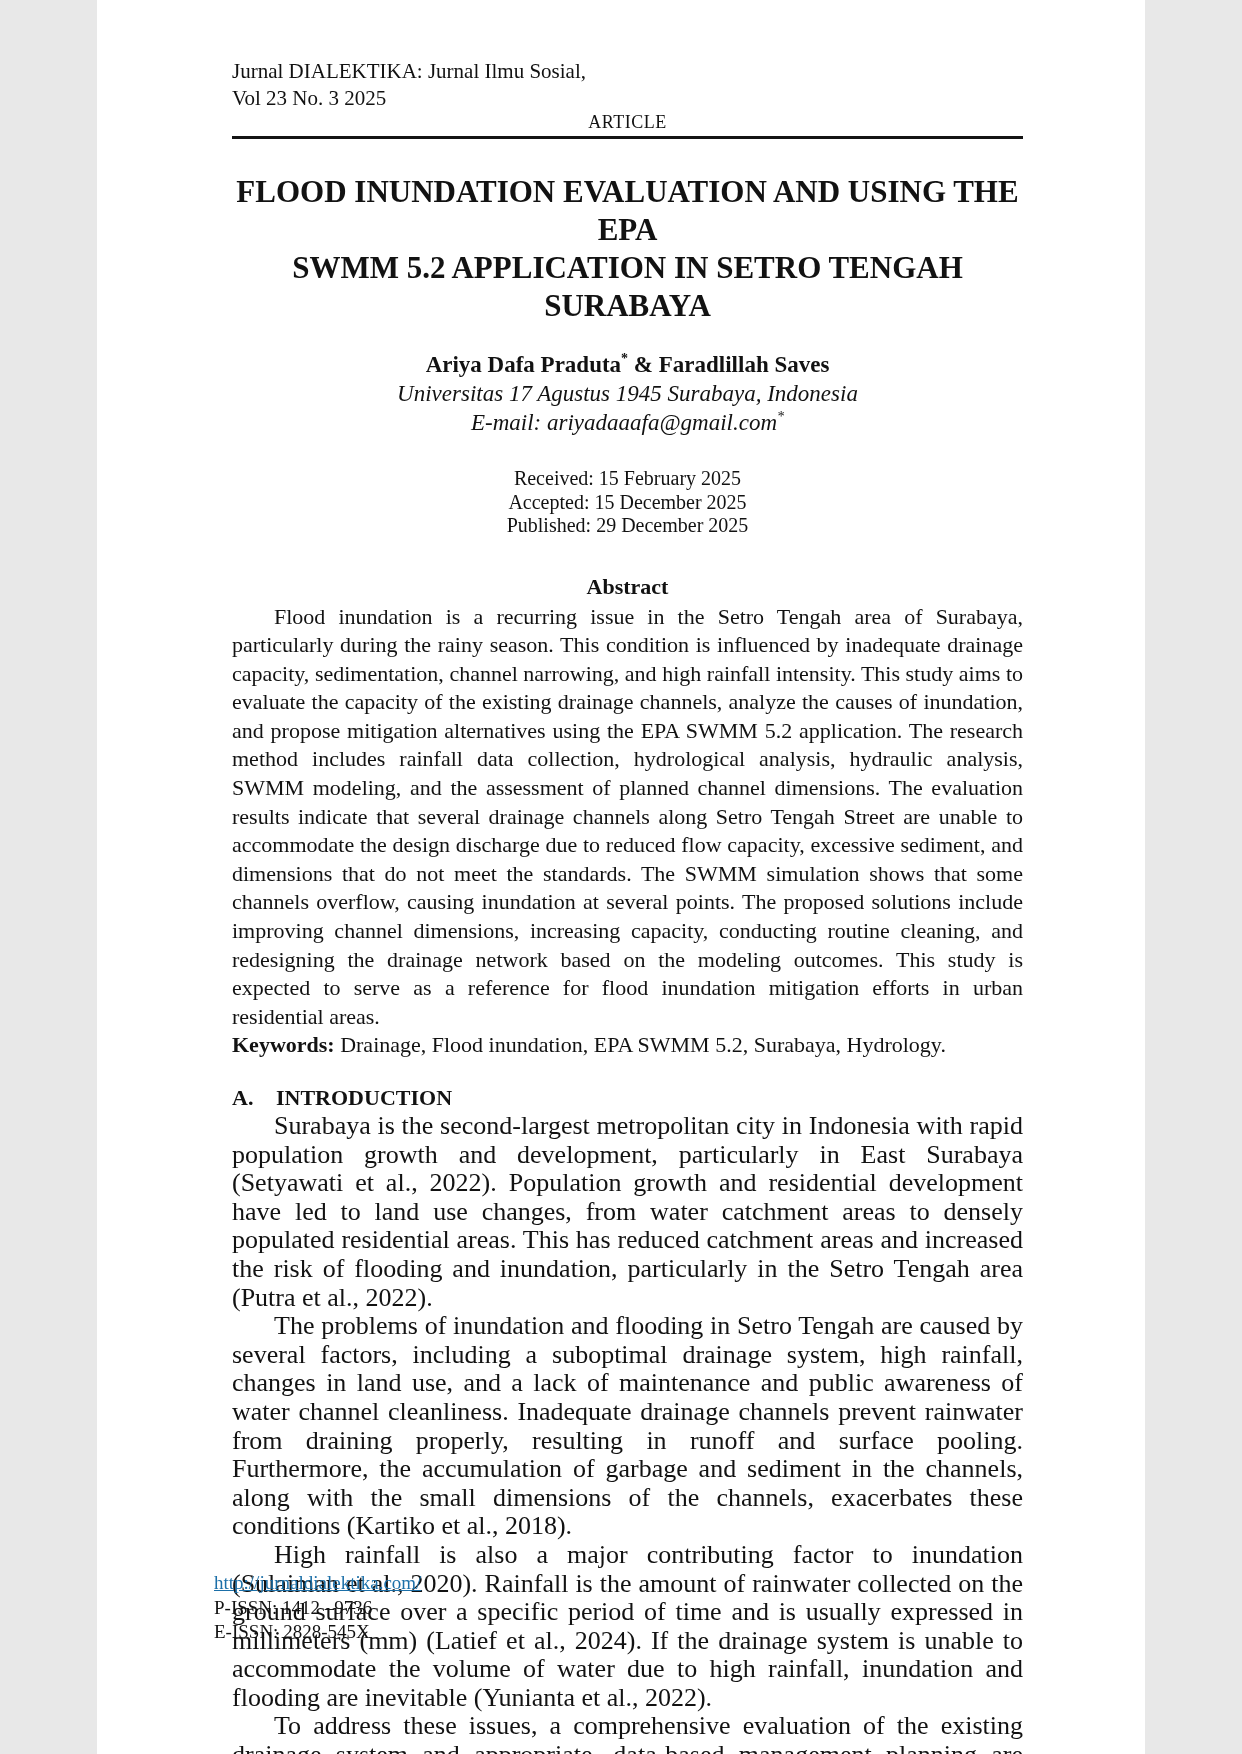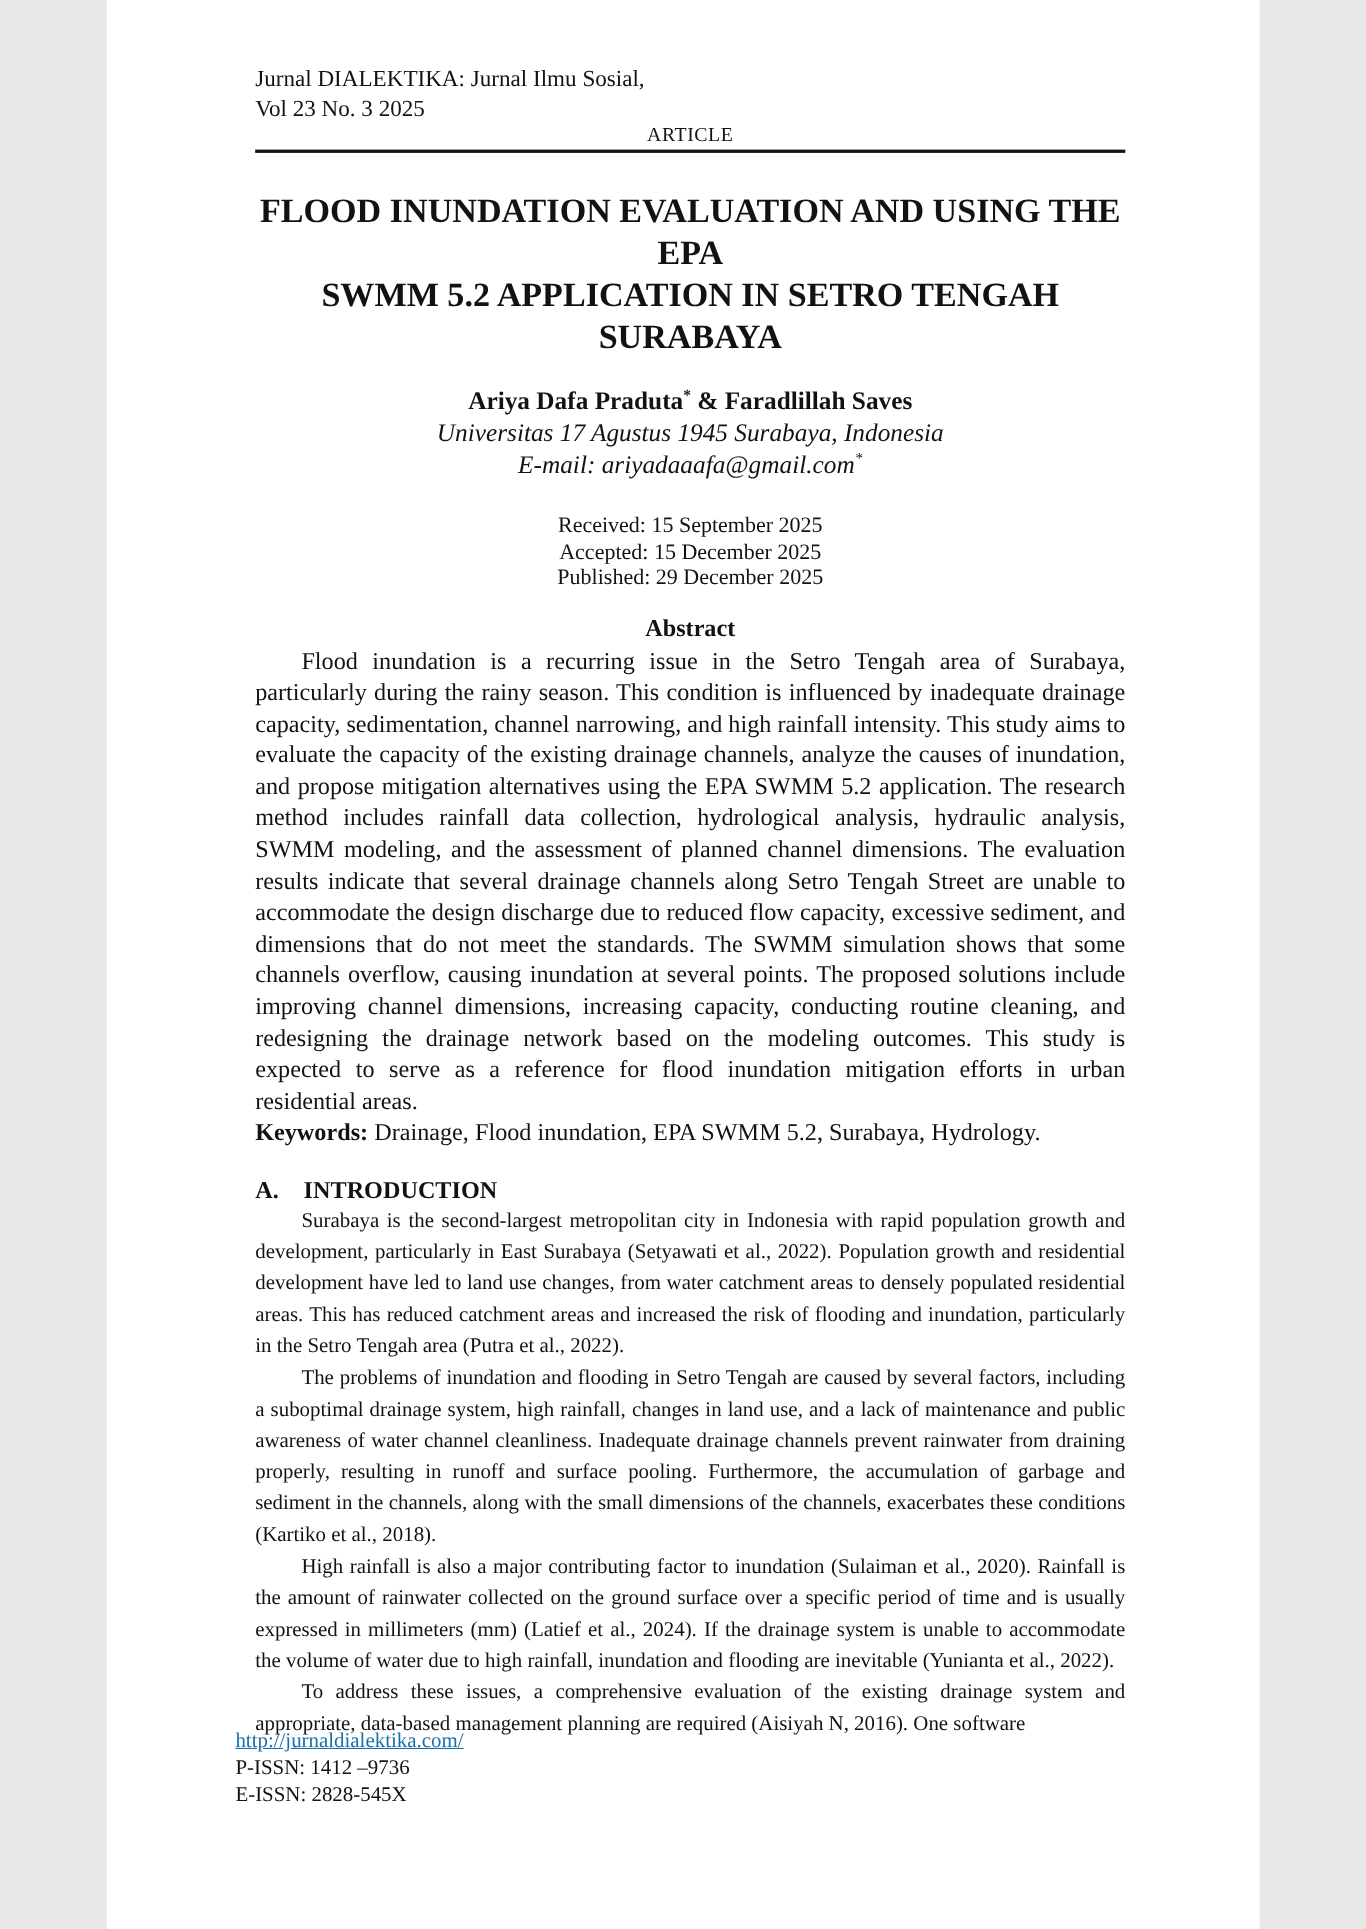--- a/index.html
+++ b/index.html
@@ -25,29 +25,29 @@
   .paper-title { margin-top: 34px; text-align: center; font-size: 31px; font-weight: bold; line-height: 38px; }
   .authors { margin-top: 26px; text-align: center; font-size: 23px; font-weight: bold; line-height: 28px; }
   .authors sup, .email sup { font-size: 14px; vertical-align: super; line-height: 0; }
   .affiliation, .email { text-align: center; font-style: italic; font-size: 23px; line-height: 29px; }
 
   
   .history { margin-top: 30px; text-align: center; font-size: 20px; line-height: 23.5px; }
   .history-heading { font-weight: bold; }
 
   
-  .abstract-heading { margin-top: 20px; text-align: center; font-size: 22px; font-weight: bold; line-height: 26px; }
+  .abstract-heading { margin-top: 36px; text-align: center; font-size: 22px; font-weight: bold; line-height: 26px; }
   .abstract-text { margin-top: 3px; font-size: 22px; line-height: 28.6px; text-align: justify; text-indent: 42px; }
   .keywords { font-size: 22px; line-height: 28.6px; text-align: justify; }
   .keywords .kw-label { font-weight: bold; }
 
   
   .section-heading { margin-top: 24px; font-size: 22px; font-weight: bold; line-height: 28px; }
   .section-heading .sec-label { display: inline-block; width: 44px; }
-  .body-para { font-size: 19px; line-height: 28.6px; text-align: justify; text-indent: 42px; }
+  .body-para { font-size: 26px; line-height: 28.6px; text-align: justify; text-indent: 42px; }
 
   
   .footer { position: absolute; left: 117px; right: 122px; top: 1571px; font-size: 19px; line-height: 24.5px; }
   .footer-link { color: #1b6fa8; text-decoration: underline; }
   .publisher-row { display: flex; justify-content: space-between; align-items: baseline; }
 </style>
 </head>
 <body>
 
 <div class="page">
@@ -68,21 +68,21 @@
 
     <div class="authors">
       <span>Ariya Dafa Praduta</span><sup>*</sup><span> &amp; Faradlillah Saves</span>
     </div>
     <div class="affiliation">Universitas 17 Agustus 1945 Surabaya, Indonesia</div>
     <div class="email">
       <span>E-mail: ariyadaaafa@gmail.com</span><sup>*</sup>
     </div>
 
     <div class="history">
-      <div>Received: 15 September 2025</div>
+      <div>Received: 15 February 2025</div>
       <div>Accepted: 15 December 2025</div>
       <div>Published: 29 December 2025</div>
     </div>
 
     <div class="abstract-heading">Abstract</div>
     <p class="abstract-text">Flood inundation is a recurring issue in the Setro Tengah area of Surabaya, particularly during the rainy season. This condition is influenced by inadequate drainage capacity, sedimentation, channel narrowing, and high rainfall intensity. This study aims to evaluate the capacity of the existing drainage channels, analyze the causes of inundation, and propose mitigation alternatives using the EPA SWMM 5.2 application. The research method includes rainfall data collection, hydrological analysis, hydraulic analysis, SWMM modeling, and the assessment of planned channel dimensions. The evaluation results indicate that several drainage channels along Setro Tengah Street are unable to accommodate the design discharge due to reduced flow capacity, excessive sediment, and dimensions that do not meet the standards. The SWMM simulation shows that some channels overflow, causing inundation at several points. The proposed solutions include improving channel dimensions, increasing capacity, conducting routine cleaning, and redesigning the drainage network based on the modeling outcomes. This study is expected to serve as a reference for flood inundation mitigation efforts in urban residential areas.</p>
     <div class="keywords">
       <span class="kw-label">Keywords:</span><span> Drainage, Flood inundation, EPA SWMM 5.2, Surabaya, Hydrology.</span>
     </div>
 

